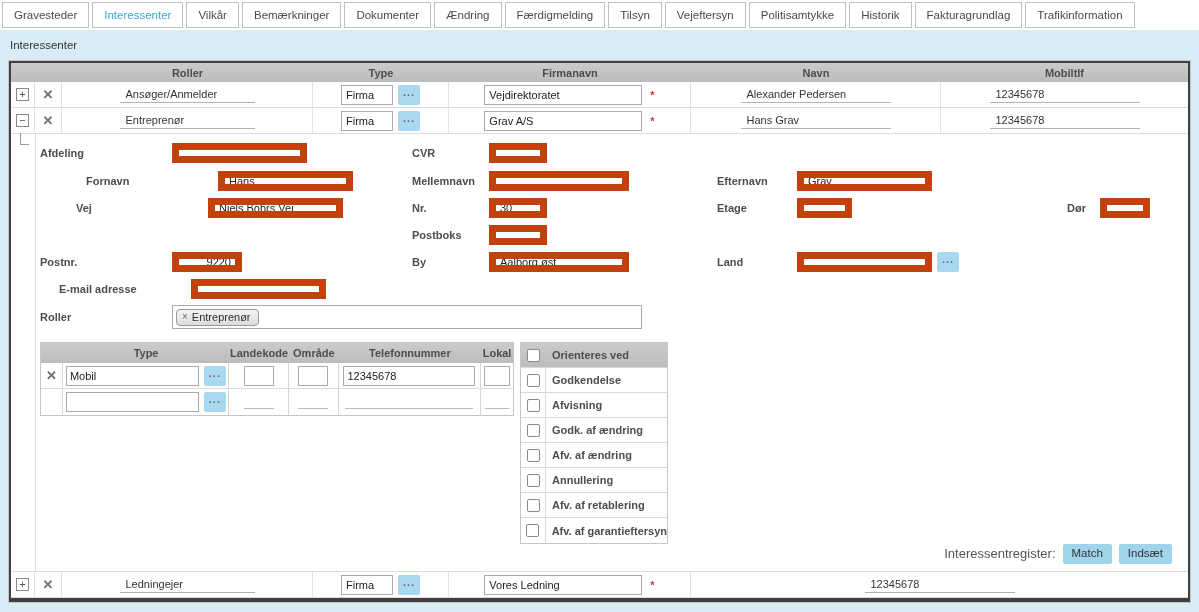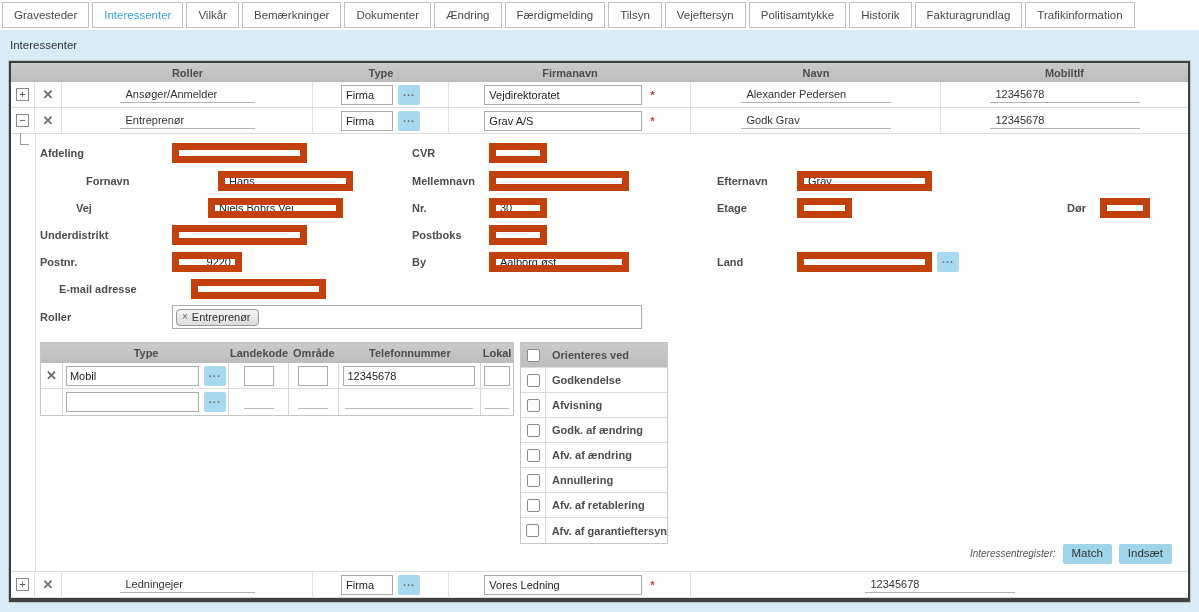--- a/index.html
+++ b/index.html
@@ -150,21 +150,21 @@
   .nt-row.header { background: linear-gradient(#cbcbcb, #bcbcbc); }
   .nt-cb { width: 25px; height: 100%; display: flex; align-items: center; justify-content: center; border-right: 1px solid #d9d9d9; }
   .nt-row.header .nt-cb { border-right: none; }
   .checkbox {
     width: 13px; height: 13px; border: 1px solid #8a8a8a; border-radius: 2px;
     background: #fff; cursor: pointer; display: inline-block;
   }
   .nt-lbl { padding-left: 6px; font-weight: bold; color: #4d4d4d; white-space: nowrap; }
   
   .register-row { position: absolute; right: 16px; top: 410px; display: flex; align-items: center; gap: 7px; }
-  .register-label { font-size: 10px; color: #555; font-style: italic; }
+  .register-label { font-size: 13px; color: #555; }
   .btn {
     background: #9fd4eb; color: #333; font-size: 11.5px;
     padding: 4px 9px; border-radius: 2px; cursor: pointer; line-height: 1;
   }
 </style>
 </head>
 <body>
 
 <div class="tabbar">
   <div class="tab">Gravesteder</div>
@@ -234,21 +234,21 @@
       </div>
     <div class="c-type">
       <span class="box-input type-input">Firma</span>
       <span class="dots-btn">...</span>
     </div>
     <div class="c-firm">
       <span class="box-input firm-input">Grav A/S</span>
       <span class="req">*</span>
     </div>
     <div class="c-navn">
-        <span class="u-input uw-navn">Godk Grav</span>
+        <span class="u-input uw-navn">Hans Grav</span>
       </div>
     <div class="c-mob">
         <span class="u-input uw-mob">12345678</span>
       </div>
   </div>
 
   <div class="detail">
     <div class="d-exp">
         <span class="tree-l"></span>
       </div>
@@ -286,24 +286,20 @@
       </div>
       <div class="frow" style="left:681px; top:64px;">
         <span class="lbl lw3">Etage</span>
         <span class="inp w55"></span>
       </div>
       <div class="frow" style="left:1031px; top:64px;">
         <span class="lbl lwd">Dør</span>
         <span class="inp w50"></span>
       </div>
 
-      <div class="frow" style="left:4px; top:91px;">
-        <span class="lbl lw1">Underdistrikt</span>
-        <span class="inp w135"></span>
-      </div>
       <div class="frow" style="left:376px; top:91px;">
         <span class="lbl lw2">Postboks</span>
         <span class="inp w58"></span>
       </div>
 
       <div class="frow" style="left:4px; top:118px;">
         <span class="lbl lw1">Postnr.</span>
         <span class="inp w70 right">9220</span>
       </div>
       <div class="frow" style="left:376px; top:118px;">

